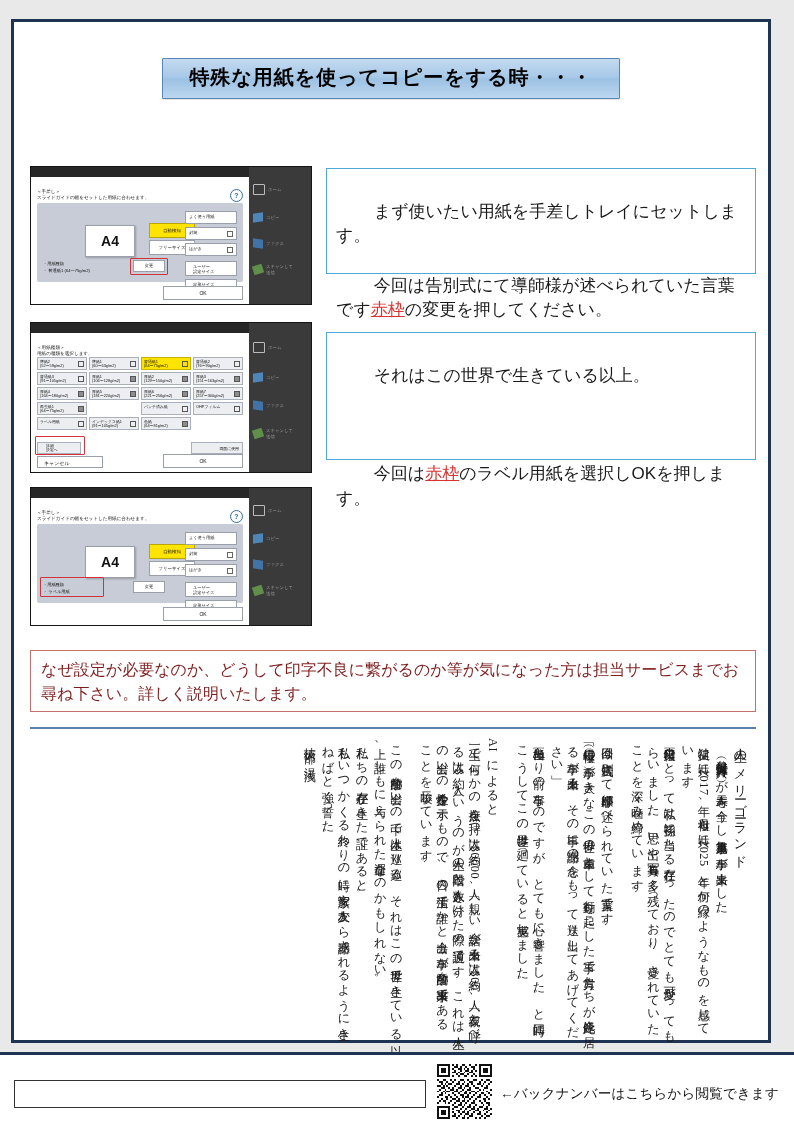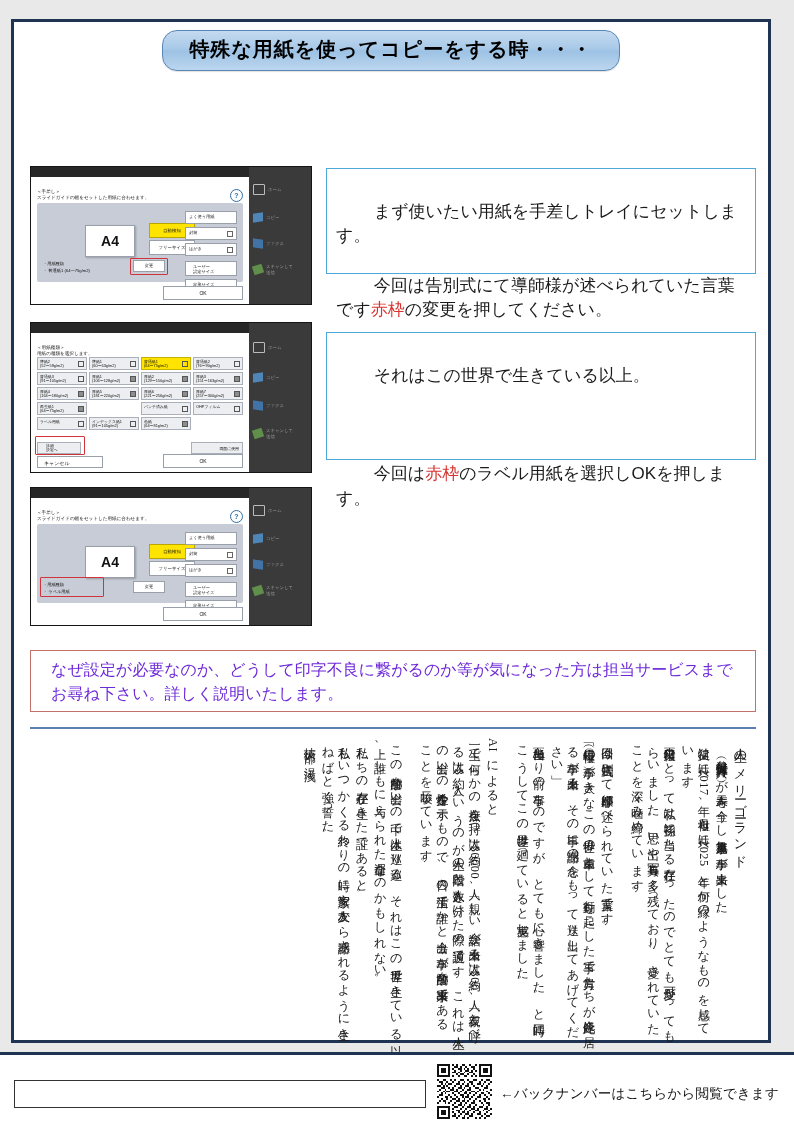--- a/index.html
+++ b/index.html
@@ -37,28 +37,29 @@
   
   .title-wrap {
     position: absolute;
     left: 0; right: 0;
     top: 8px;
     text-align: center;
   }
   .title-pill {
     display: inline-block;
     padding: 5px 26px 7px 26px;
-    border-radius: 15px;
+    border-radius: 1px;
     border: 1px solid #5a86b5;
     background: linear-gradient(to bottom, #c4daf0 0%, #a8c9e8 45%, #9dc2e4 52%, #bcd6ef 100%);
     font-size: 20px;
     font-weight: bold;
     letter-spacing: 1px;
     color: #000;
     box-shadow: 0 1px 1px rgba(0,0,0,0.12);
+    margin-top: 28px;
   }
 
   
   .intro {
     position: absolute;
     left: 16px;
     top: 56px;
     width: 726px;
     font-size: 16.5px;
     line-height: 1.52;
@@ -325,35 +326,35 @@
     box-sizing: border-box;
     padding: 6px 8px 7px 9px;
     font-size: 17px;
     line-height: 1.45;
     color: #1a1a1a;
     white-space: pre-wrap;
   }
   #callout-1 { top: 2px; height: 106px; }
   #callout-2 { top: 10px; height: 128px; }
   #callout-3 { top: 18px; height: 86px; }
-  .rd { color: #d7332f; }
+  .rd { color: #d7332f; text-decoration: underline; }
 
   .note-box {
     position: absolute;
     left: 16px;
     top: 628px;
     width: 726px;
     height: 62px;
     background: #fff;
     border: 1px solid #c4706b;
     box-sizing: border-box;
-    padding: 7px 20px;
+    padding: 7px 10px;
     font-size: 16px;
     line-height: 1.5;
-    color: #6d28d9;
+    color: #7f1d1d;
     white-space: pre-line;
   }
 
   .divider {
     position: absolute;
     left: 16px;
     top: 705px;
     width: 726px;
     height: 0;
     border-top: 2px solid #5b7fae;

